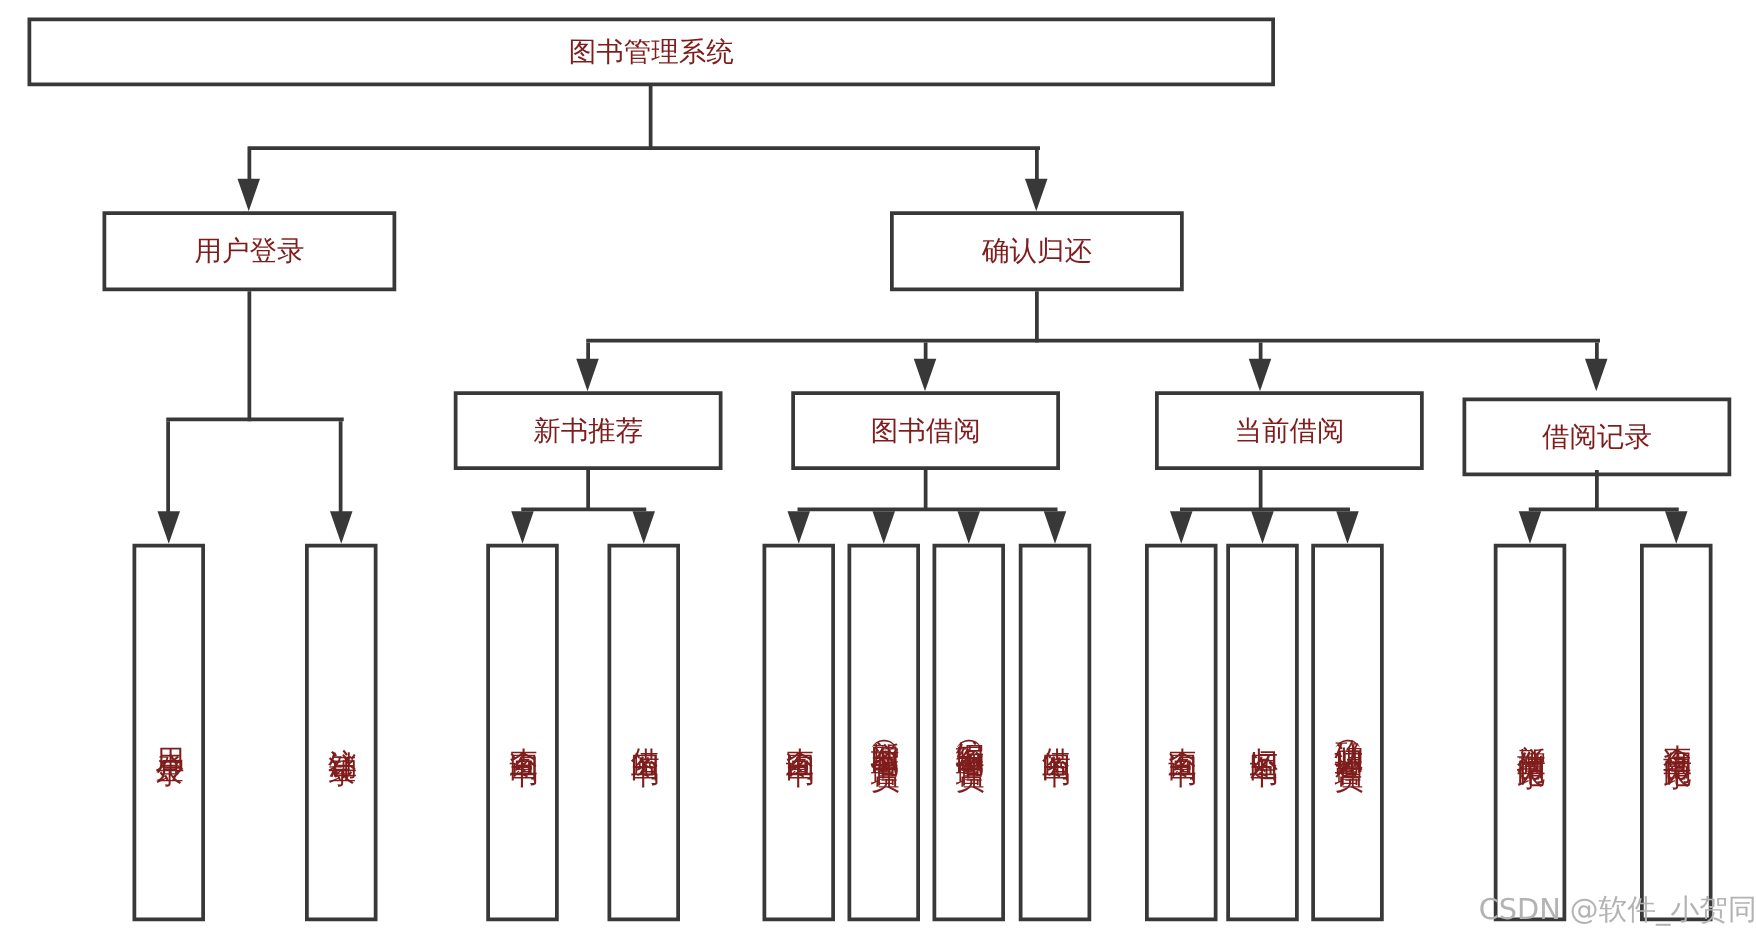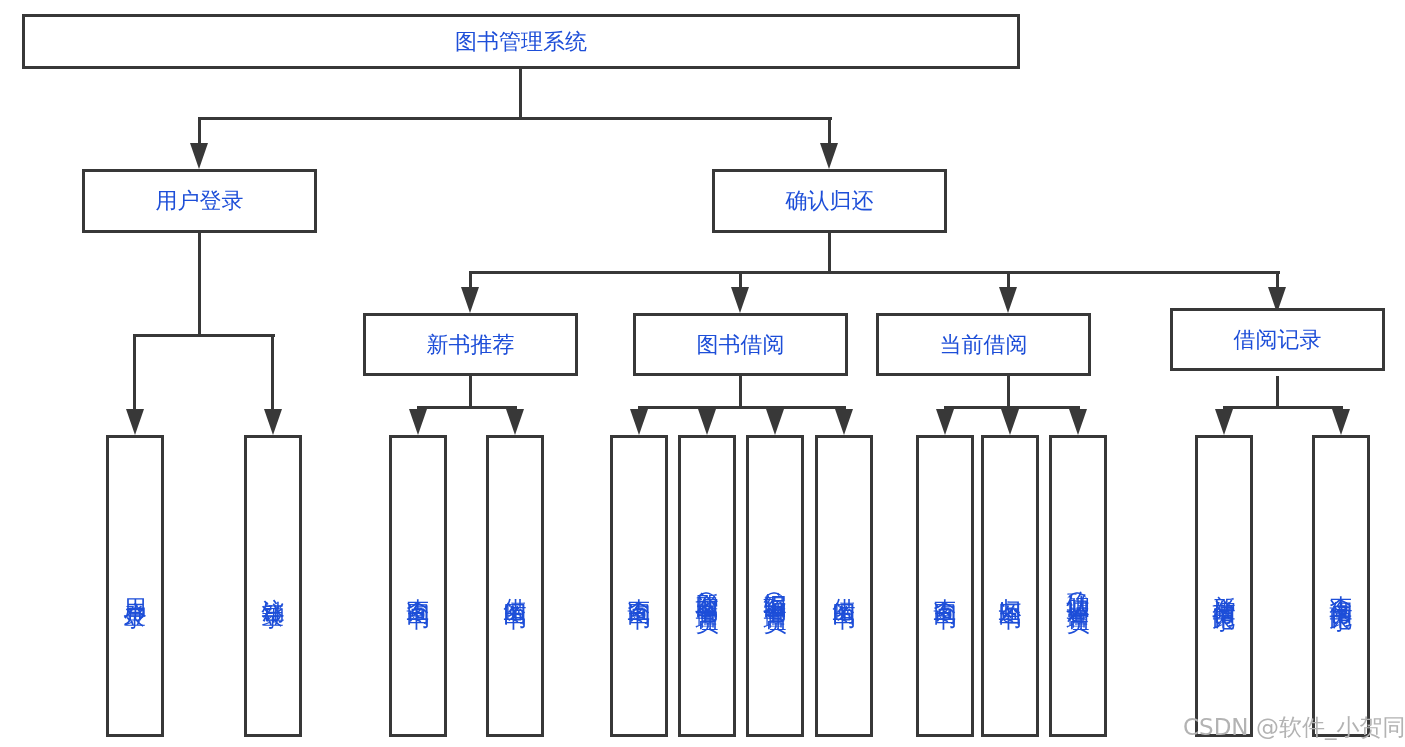--- a/index.html
+++ b/index.html
@@ -8,21 +8,21 @@
     width:1405px; height:747px;
     background:#ffffff;
     font-family:"DejaVu Sans", sans-serif;
     overflow:hidden;
   }
   .node {
     position:absolute;
     box-sizing:border-box;
     border:3px solid #383838;
     background:#ffffff;
-    color:#1d4ed8;
+    color:#7f1d1d;
     display:flex;
     align-items:center;
     justify-content:center;
     text-align:center;
   }
   .hnode { font-size:22px; }
   .vnode {
     writing-mode:vertical-rl;
     text-orientation:mixed;
     font-size:23px;
@@ -79,22 +79,22 @@
   <div class="arrow" style="left:461px; top:287px;"></div>
   <div class="line" style="left:739px; top:274px; width:3px; height:14px;"></div>
   <div class="arrow" style="left:731px; top:287px;"></div>
   <div class="line" style="left:1007px; top:274px; width:3px; height:14px;"></div>
   <div class="arrow" style="left:999px; top:287px;"></div>
   <div class="line" style="left:1276px; top:274px; width:3px; height:14px;"></div>
   <div class="arrow" style="left:1268px; top:287px;"></div>
 
   <div class="node hnode" style="left:633px; top:313px; width:215px; height:63px;">图书借阅</div>
   <div class="node hnode" style="left:363px; top:313px; width:215px; height:63px;">新书推荐</div>
-  <div class="node hnode" style="left:876px; top:313px; width:215px; height:63px;">当前借阅</div>
-  <div class="node hnode" style="left:1170px; top:308px; width:215px; height:63px;">借阅记录</div>
+  <div class="node hnode" style="left:924px; top:313px; width:215px; height:63px;">当前借阅</div>
+  <div class="node hnode" style="left:1170px; top:318px; width:215px; height:63px;">借阅记录</div>
 
   <div class="line" style="left:469px; top:376px; width:3px; height:32px;"></div>
   <div class="line" style="left:417px; top:406px; width:100px; height:3px;"></div>
   <div class="arrow" style="left:409px; top:409px;"></div>
   <div class="arrow" style="left:506px; top:409px;"></div>
 
   <div class="line" style="left:739px; top:376px; width:3px; height:32px;"></div>
   <div class="line" style="left:638px; top:406px; width:208px; height:3px;"></div>
   <div class="arrow" style="left:630px; top:409px;"></div>
   <div class="arrow" style="left:698px; top:409px;"></div>

